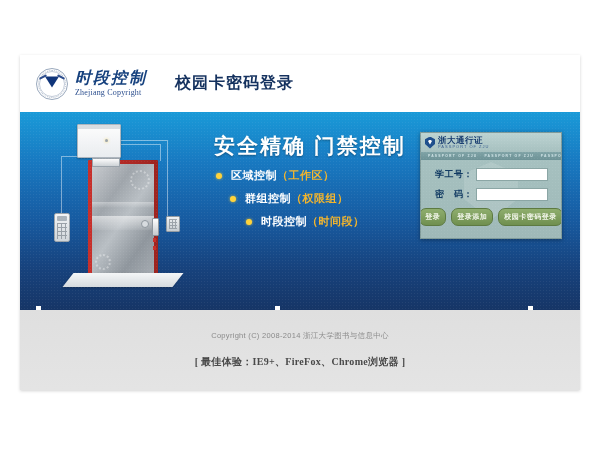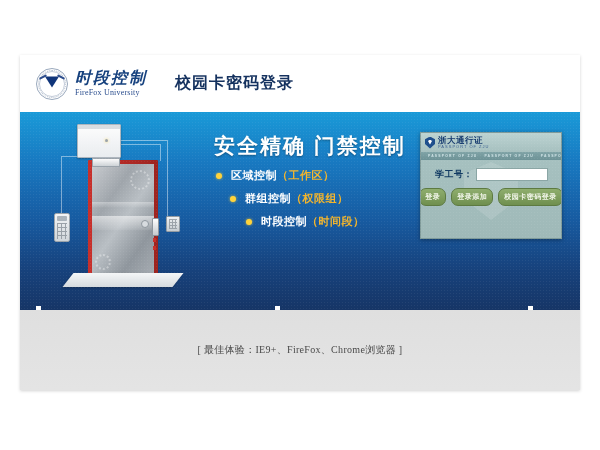--- a/index.html
+++ b/index.html
@@ -271,40 +271,40 @@
     position:relative;height:80px;width:100%;
     background:linear-gradient(to bottom,#dfdfdf,#e4e4e4);
     display:flex;flex-direction:column;align-items:center;
     justify-content:center;
   }
   #copyright{
     font-size:7.5px;color:#8a8a8a;letter-spacing:.3px;margin-bottom:14px;
   }
   #browser-note{
     font-family:"Liberation Serif","DejaVu Serif",serif;
-    font-size:10px;font-weight:normal;color:#4a4a4a;letter-spacing:.3px;
+    font-size:10px;font-weight:bold;color:#4a4a4a;letter-spacing:.3px;
   }
 </style>
 </head>
 <body>
 
 <div id="page">
 
   <div id="header">
     <div id="logo-block">
       <div class="emblem">
         <div class="ring"></div>
         <div class="arcx"></div>
         <div class="wing-l"></div>
         <div class="wing-r"></div>
         <div class="bird"></div>
       </div>
       <div id="uni-names">
         <div id="uni-cn">时段控制</div>
-        <div id="uni-en">FireFox University</div>
+        <div id="uni-en">Zhejiang Copyright</div>
       </div>
     </div>
     <div id="platform-title">校园卡密码登录</div>
   </div>
 
   <div id="banner">
 
     <div id="door-art">
       <div class="wire" id="w1"></div>
       <div class="wire" id="w2"></div>
@@ -379,33 +379,38 @@
       </div>
 
       <div id="login-body">
         <div id="login-watermark"></div>
 
         <div class="field-row">
           <span class="field-label">学工号：</span>
           <input class="field-input" type="text" value="" style="">
         </div>
 
+        <div class="field-row">
+          <span class="field-label">密　码：</span>
+          <input class="field-input" type="password" value="" style="">
+        </div>
 
         <div id="login-buttons">
           <button class="lbtn">登录</button>
           <button class="lbtn">登录添加</button>
           <button class="lbtn">校园卡密码登录</button>
         </div>
       </div>
     </div>
 
     <div id="markers">
       <div class="mk" style="left:16px;"></div>
       <div class="mk" style="left:255px;"></div>
       <div class="mk" style="left:508px;"></div>
     </div>
   </div>
 
   <div id="footer">
+    <div id="copyright">Copyright (C) 2008-2014 浙江大学图书与信息中心</div>
     <div id="browser-note">[ 最佳体验：IE9+、FireFox、Chrome浏览器 ]</div>
   </div>
 
 </div>
 
 </body></html>

